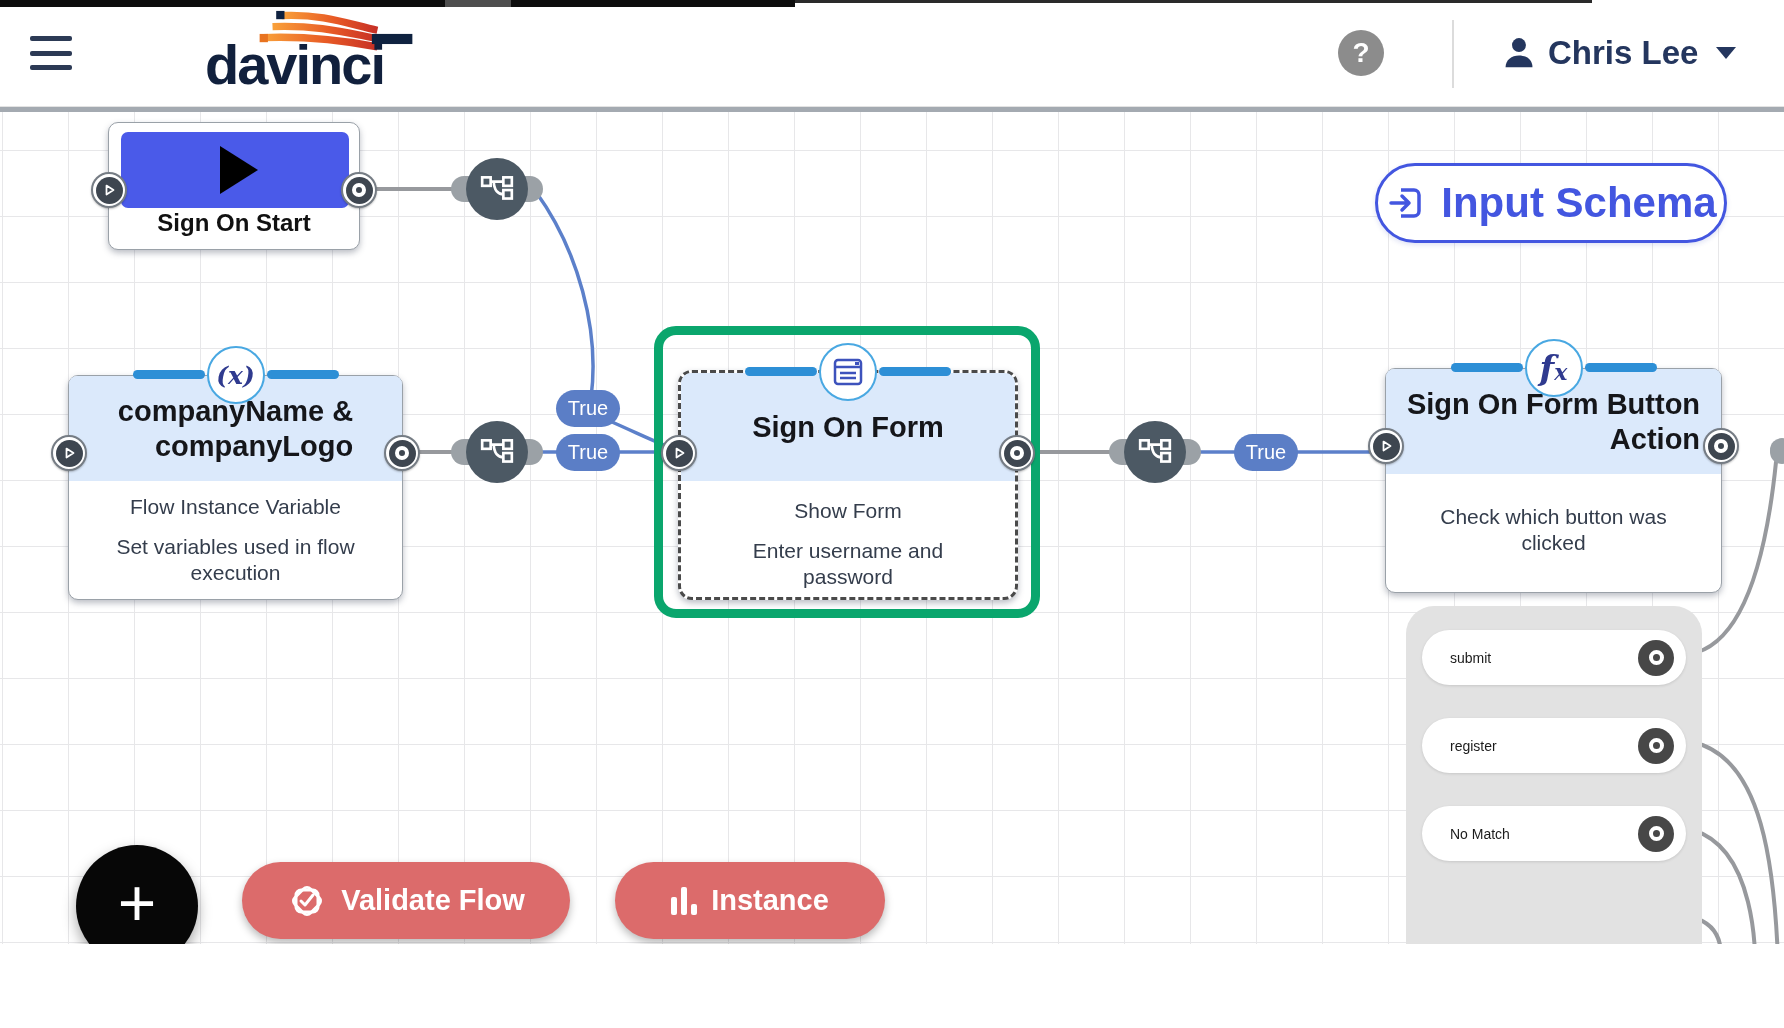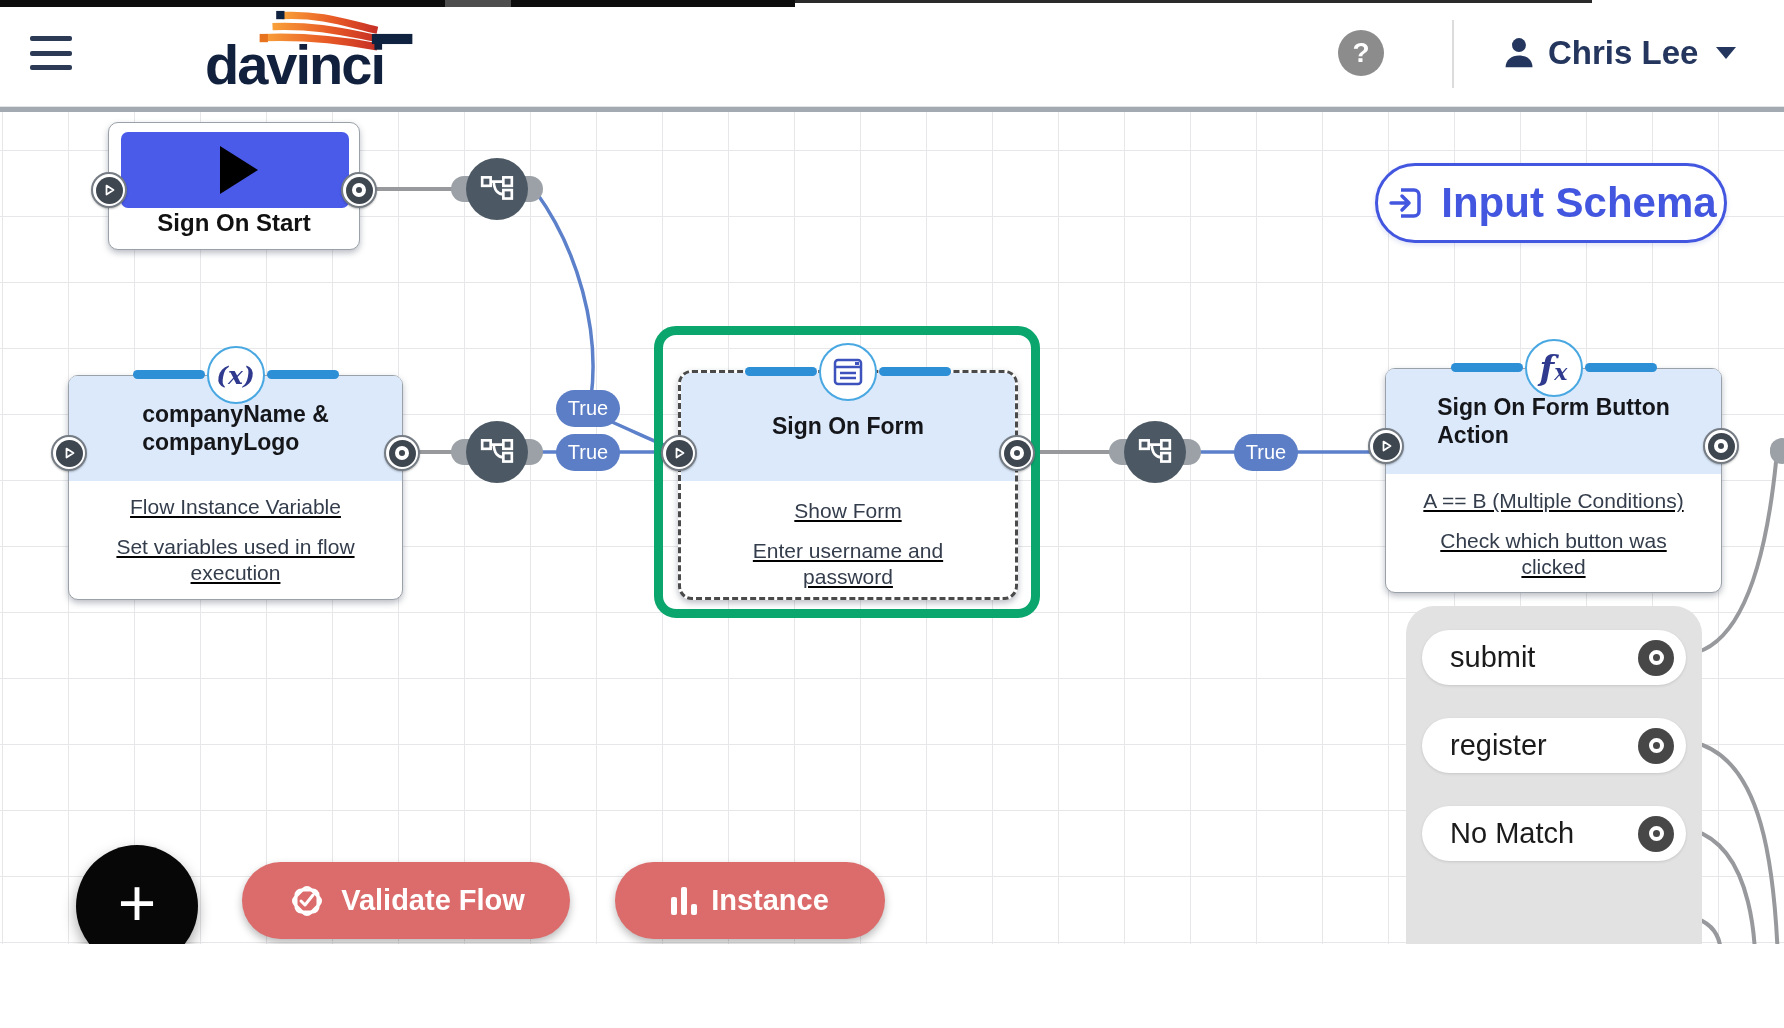--- a/index.html
+++ b/index.html
@@ -48,22 +48,22 @@
   .tpill { position:absolute; width:64px; height:37px; background:#5B7EC6; color:#fff; border-radius:19px; display:flex; align-items:center; justify-content:center; font-size:20px; z-index:4; cursor:pointer; }
 
   
   .port { position:absolute; width:36px; height:36px; background:#fff; border:2px solid #757C84; border-radius:50%; display:flex; align-items:center; justify-content:center; z-index:8; box-shadow:0 1px 2px rgba(0,0,0,.25); cursor:pointer; }
   .port-core { width:27px; height:27px; border-radius:50%; background:#3E4650; display:flex; align-items:center; justify-content:center; }
   .ring { width:14px; height:14px; border:4px solid #fff; border-radius:50%; }
 
   
   .node { position:absolute; background:#fff; border:1.5px solid #9AA1A8; border-radius:10px; box-shadow:0 3px 6px rgba(60,70,90,.35); z-index:5; cursor:pointer; }
   .node-header { background:#DBE9FB; border-radius:8px 8px 0 0; display:flex; align-items:center; justify-content:center; }
-  .node-title { font-size:23px; font-weight:700; color:#15161A; text-align:left; line-height:1.2; white-space:pre-line; }
-  .node-body { text-align:center;text-decoration:underline; }
+  .node-title { font-size:29px; font-weight:700; color:#15161A; text-align:right; line-height:1.2; white-space:pre-line; }
+  .node-body { text-align:center; }
   .node-sub { font-size:21px; color:#343D4C; }
   .node-desc { font-size:21px; color:#343D4C; white-space:pre-line; line-height:1.25; margin-top:15px; }
 
   .badge { position:absolute; top:-30px; left:50%; transform:translateX(-50%); width:58px; height:58px; border-radius:50%; background:#fff; border:2.5px solid #49A8E2; display:flex; align-items:center; justify-content:center; z-index:7; }
   .badge-bar { position:absolute; top:-6px; height:9px; width:72px; background:#2D8FD6; border-radius:5px; z-index:6; }
   .bar-l { left:50%; margin-left:-103px; } .bar-r { left:50%; margin-left:31px; }
   .badge-math { font-family:"DejaVu Serif", serif; font-style:italic; font-size:25px; font-weight:600; color:#2F3A8F; }
   .badge-fx { font-family:"DejaVu Serif", serif; font-style:italic; font-weight:600; font-size:22px; color:#2F3A8F; display:block; }
   .badge-fx::first-letter { font-size:34px; }
 
@@ -87,21 +87,21 @@
   .node-form .node-body { padding-top:18px; }
 
   
   .node-action { left:1385px; top:368px; width:337px; height:225px; }
   .node-action .node-header { height:105px; }
   .node-action .node-body { padding-top:15px; }
 
   
   .outputs { position:absolute; left:1406px; top:606px; width:296px; height:367px; background:#E2E2E2; border-radius:28px; padding-top:24px; z-index:5; }
   .out-row { width:264px; height:55px; margin:0 auto 33px auto; background:#fff; border-radius:28px; display:flex; align-items:center; padding:0 12px 0 28px; box-shadow:0 1px 3px rgba(0,0,0,.12); cursor:pointer; }
-  .out-label { font-size:29px; color:#1b1b1b; flex:1; }
+  .out-label { font-size:14px; color:#1b1b1b; flex:1; }
   .out-port { width:36px; height:36px; border-radius:50%; background:#474747; display:flex; align-items:center; justify-content:center; }
   .out-port .ring { width:15px; height:15px; }
 
   
   .input-schema { position:absolute; left:1375px; top:163px; width:352px; height:80px; border-radius:40px; background:#fff; border:3px solid #4356E0; display:flex; align-items:center; justify-content:center; gap:16px; z-index:6; cursor:pointer; box-shadow:0 2px 5px rgba(40,60,180,.15); }
   .input-schema span { font-size:42px; font-weight:700; color:#4356E0; }
 
   
   .fab { position:absolute; left:76px; top:845px; width:122px; height:122px; border-radius:50%; background:#070707; border:none; color:#fff; display:flex; align-items:center; justify-content:center; z-index:6; cursor:pointer; box-shadow:0 6px 14px rgba(0,0,0,.35); }
   .fab span { font-size:66px; font-weight:300; line-height:1; margin-top:-6px; }
@@ -303,21 +303,20 @@
     <span class="badge-bar bar-l"></span>
     <span class="badge-bar bar-r"></span>
     <div class="badge">
       <span class="badge-fx">fx</span>
     </div>
     <div class="node-header">
       <div class="node-title">Sign On Form Button
 Action</div>
     </div>
     <div class="node-body">
-      <div class="node-sub">A == B (Multiple Conditions)</div>
       <div class="node-desc">Check which button was
 clicked</div>
     </div>
     <span class="port" style="left:-18px; top:59px;">
       <span class="port-core">
         <svg width="16" height="16" viewBox="0 0 32 32">
           <polygon points="11,7 25,16 11,25" fill="none" stroke="#fff" stroke-width="3.5" stroke-linejoin="round"></polygon>
         </svg>
       </span>
     </span>

